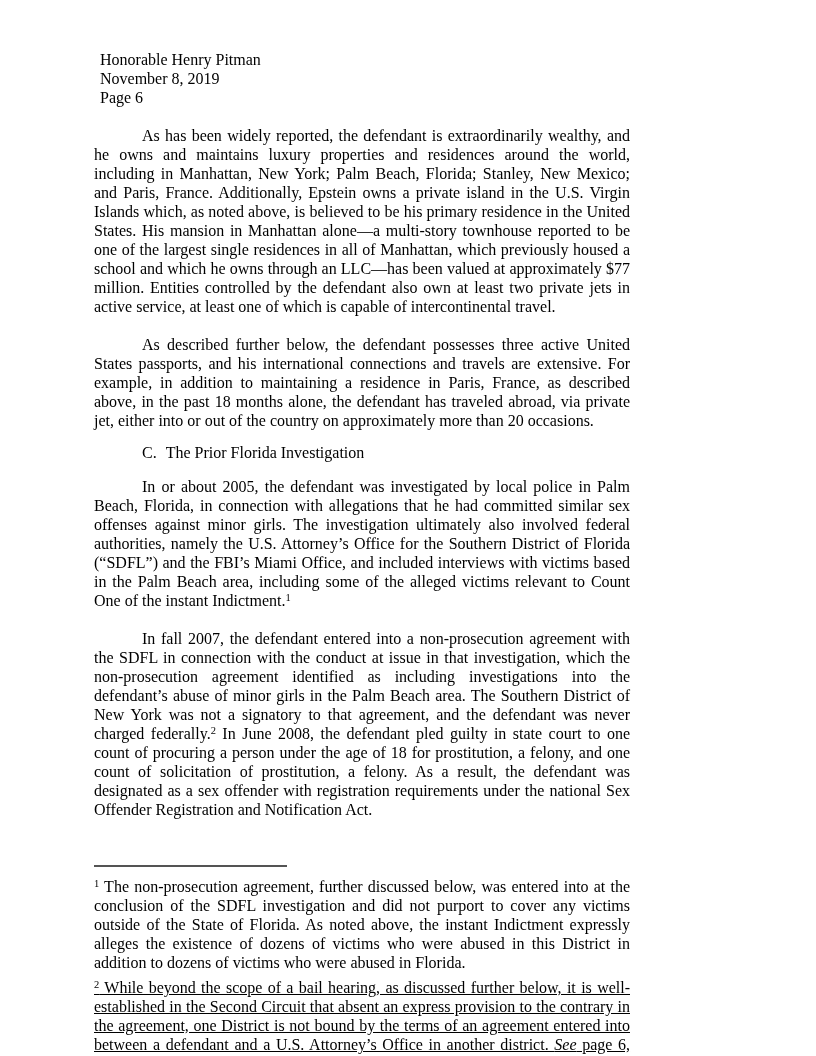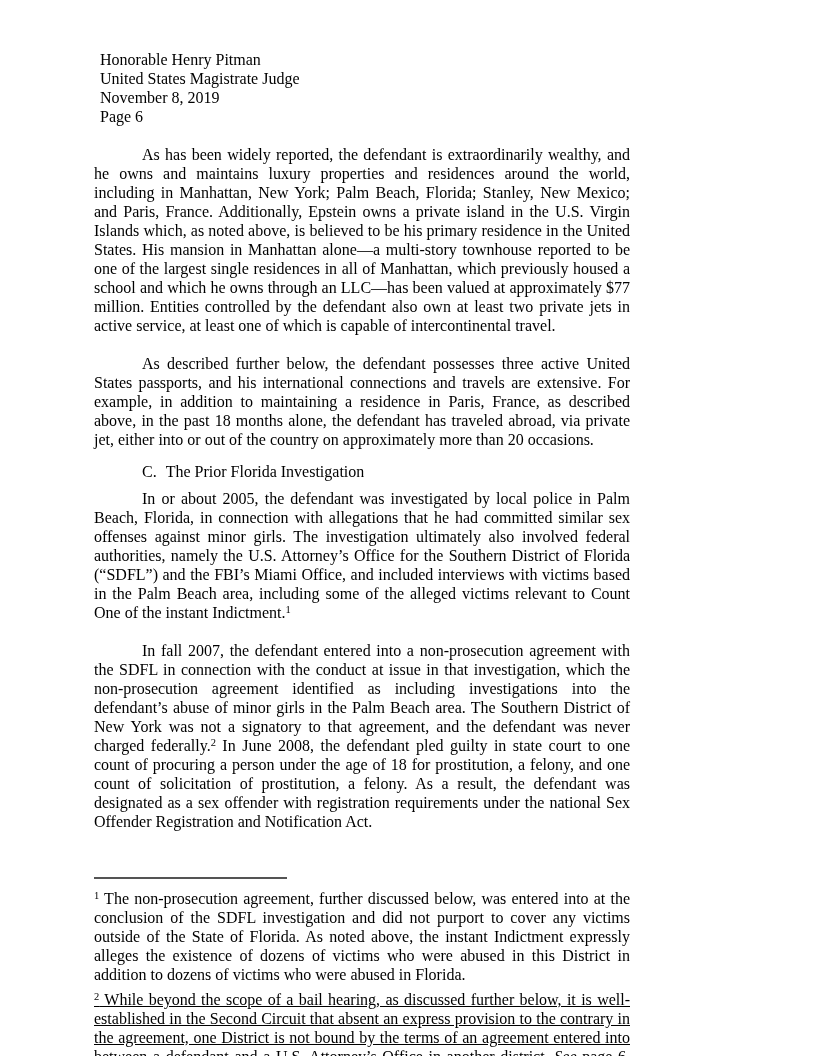--- a/index.html
+++ b/index.html
@@ -34,21 +34,21 @@
   .para.first {
   }
   .heading {
     margin: 13px 0 0 48px;
     text-align: left;
   }
   .heading .title-underline {
     margin-left: 9px;
   }
   .para.after-heading {
-    margin-top: 8px;
+    margin-top: 15px;
   }
   sup.ref {
     font-size: 10.5px;
     line-height: 0;
     vertical-align: baseline;
     position: relative;
     top: -5px;
   }
   .fn-sep {
     margin-top: 46px;
@@ -71,21 +71,20 @@
     font-style: normal;
   }
 </style>
 </head>
 <body>
 
 <div class="page">
 
   <div class="letter-header">
     <div>Honorable Henry Pitman</div>
-    <div>United States Magistrate Judge</div>
     <div>November 8, 2019</div>
     <div>Page 6</div>
   </div>
 
   <p class="para first">As has been widely reported, the defendant is extraordinarily wealthy, and he owns and maintains luxury properties and residences around the world, including in Manhattan, New York; Palm Beach, Florida; Stanley, New Mexico; and Paris, France.  Additionally, Epstein owns a private island in the U.S. Virgin Islands which, as noted above, is believed to be his primary residence in the United States.  His mansion in Manhattan alone—a multi-story townhouse reported to be one of the largest single residences in all of Manhattan, which previously housed a school and which he owns through an LLC—has been valued at approximately $77 million.  Entities controlled by the defendant also own at least two private jets in active service, at least one of which is capable of intercontinental travel.</p>
 
   <p class="para">As described further below, the defendant possesses three active United States passports, and his international connections and travels are extensive.  For example, in addition to maintaining a residence in Paris, France, as described above, in the past 18 months alone, the defendant has traveled abroad, via private jet, either into or out of the country on approximately more than 20 occasions.</p>
 
   <p class="heading"><span>C.</span><span class="title-underline">The Prior Florida Investigation</span></p>
 

